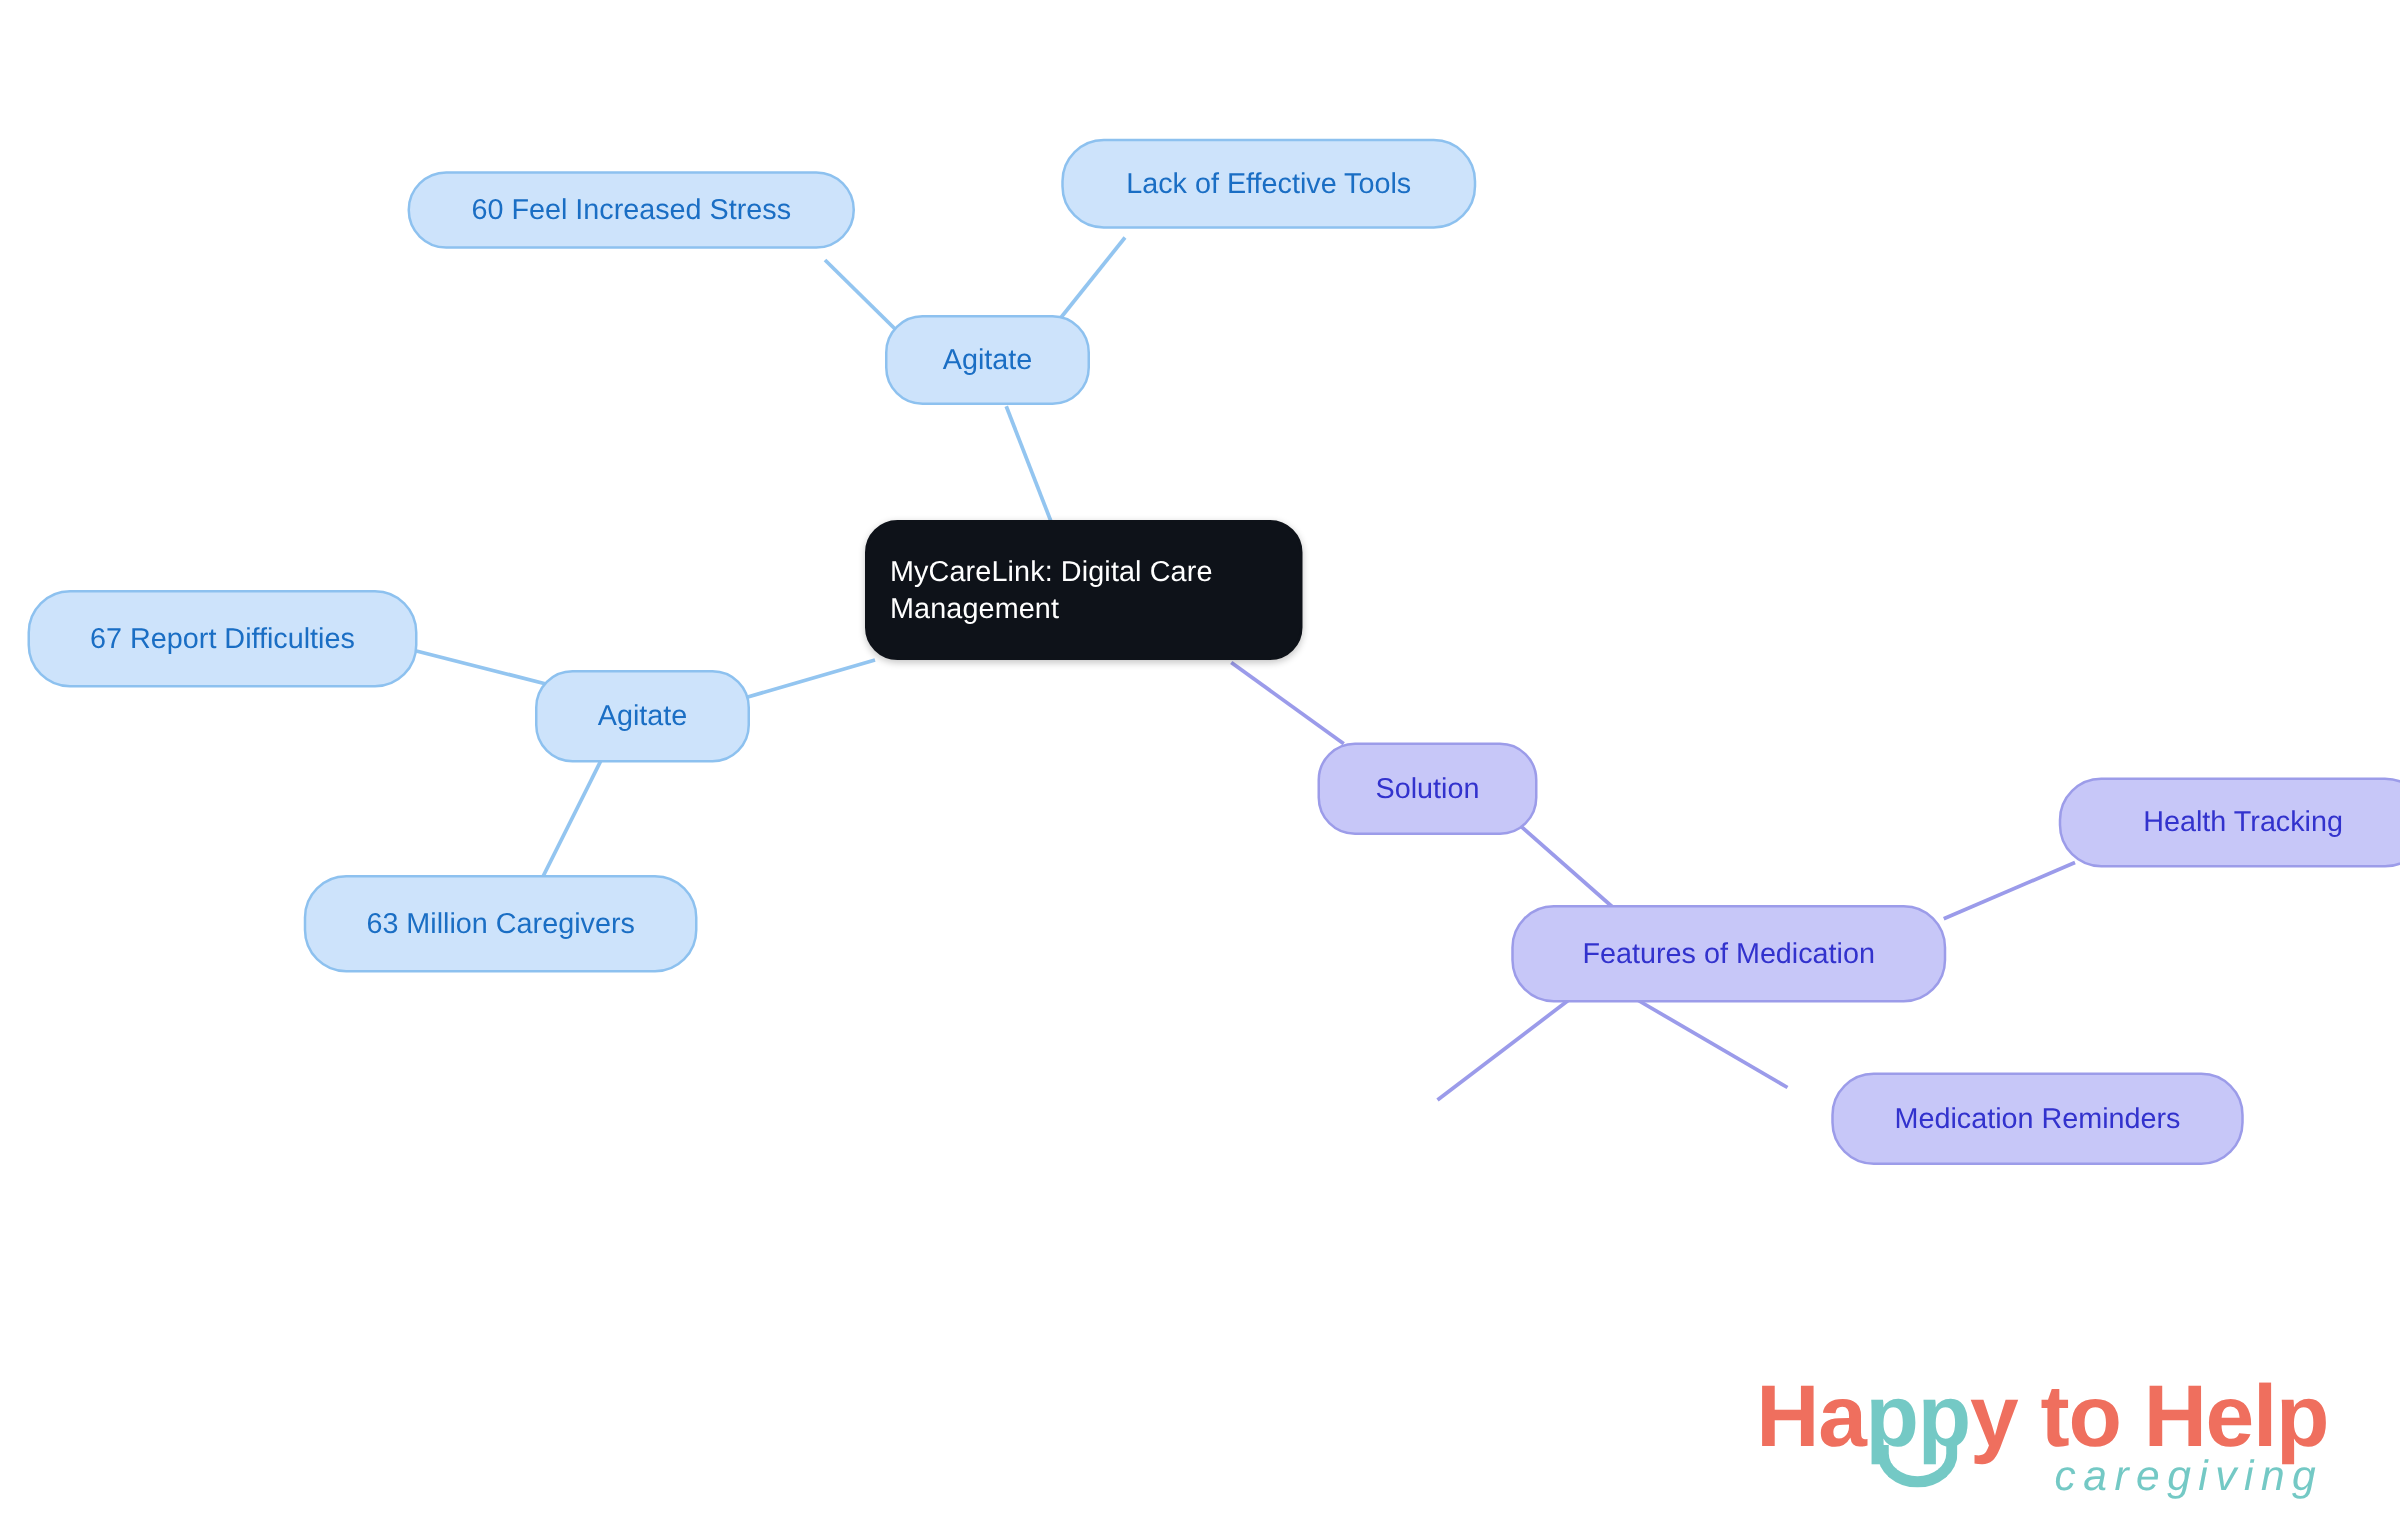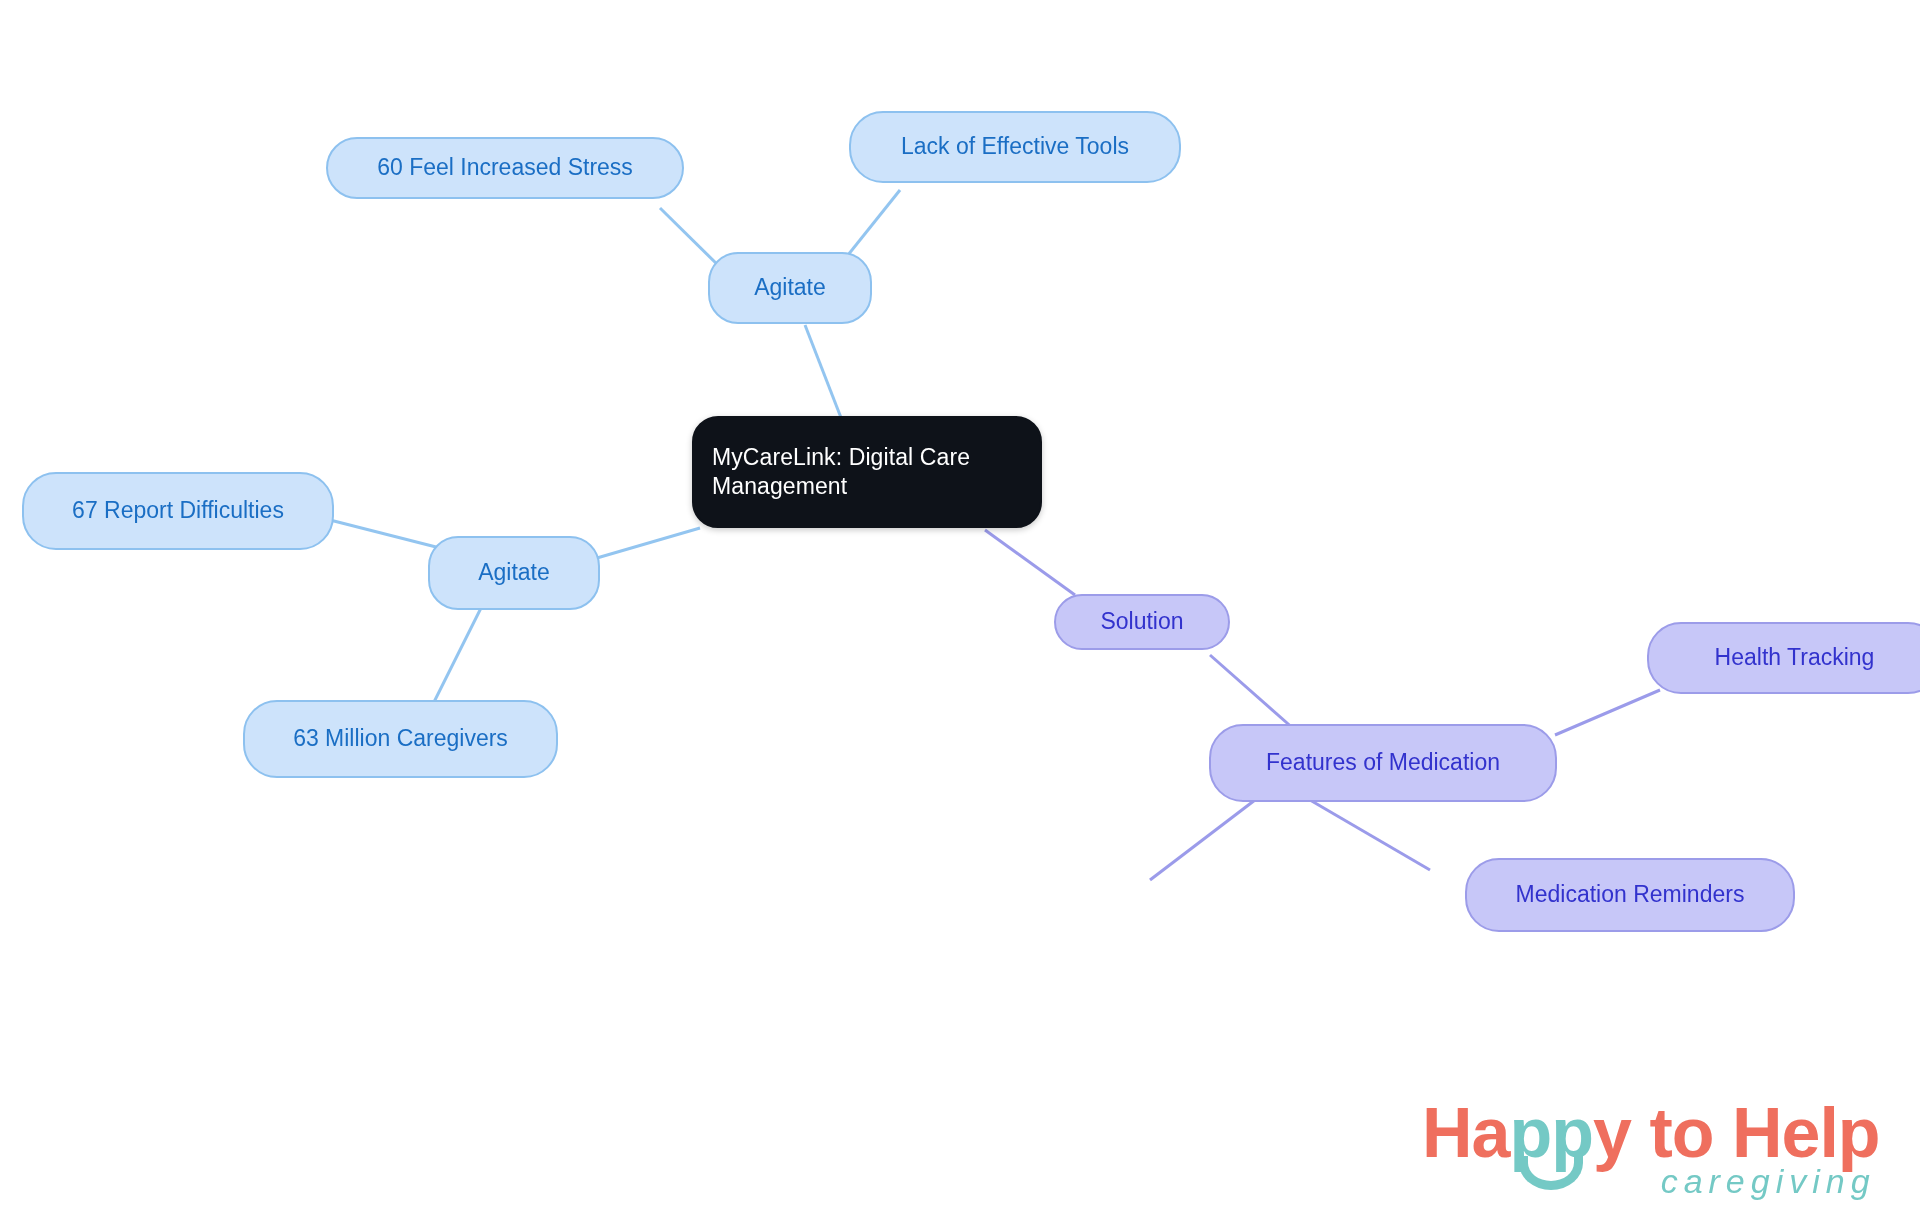--- a/index.html
+++ b/index.html
@@ -63,21 +63,20 @@
     color: #3232cd;
     font-size: 23px;
   }
   .node.branch { border-radius: 30px; }
 
   
   #logo {
     position: absolute;
     z-index: 5;
     user-select: none;
-    margin-left: 17px;
   }
   .logo-main {
     font-size: 70px;
     font-weight: bold;
     letter-spacing: -1px;
     line-height: 1;
     white-space: nowrap;
   }
   .logo-coral { color: #ef6f5e; }
   .logo-eyes {
@@ -137,21 +136,21 @@
   <div class="node blue" style="left:326px; top:137px; width:358px; height:62px;">60 Feel Increased Stress</div>
 
   <div class="node blue" style="left:849px; top:111px; width:332px; height:72px;">Lack of Effective Tools</div>
 
   <div class="node blue branch" style="left:428px; top:536px; width:172px; height:74px;">Agitate</div>
 
   <div class="node blue" style="left:22px; top:472px; width:312px; height:78px;">67 Report Difficulties</div>
 
   <div class="node blue" style="left:243px; top:700px; width:315px; height:78px;">63 Million Caregivers</div>
 
-  <div class="node purple branch" style="left:1054px; top:594px; width:176px; height:56px;">Solution</div>
+  <div class="node purple branch" style="left:1054px; top:594px; width:176px; height:74px;">Solution</div>
 
   <div class="node purple" style="left:1209px; top:724px; width:348px; height:78px;">Features of Medication</div>
 
   <div class="node purple" style="left:1647px; top:622px; width:295px; height:72px;">Health Tracking</div>
 
   <div class="node purple" style="left:1465px; top:858px; width:330px; height:74px;">Medication Reminders</div>
 
 
   <div id="logo" style="left:1405px; top:1098px;">
     <div class="logo-main"><span class="logo-coral">Ha</span><span class="logo-eyes"><span>pp</span><span class="logo-smile"></span></span><span class="logo-coral">y to Help</span></div>

